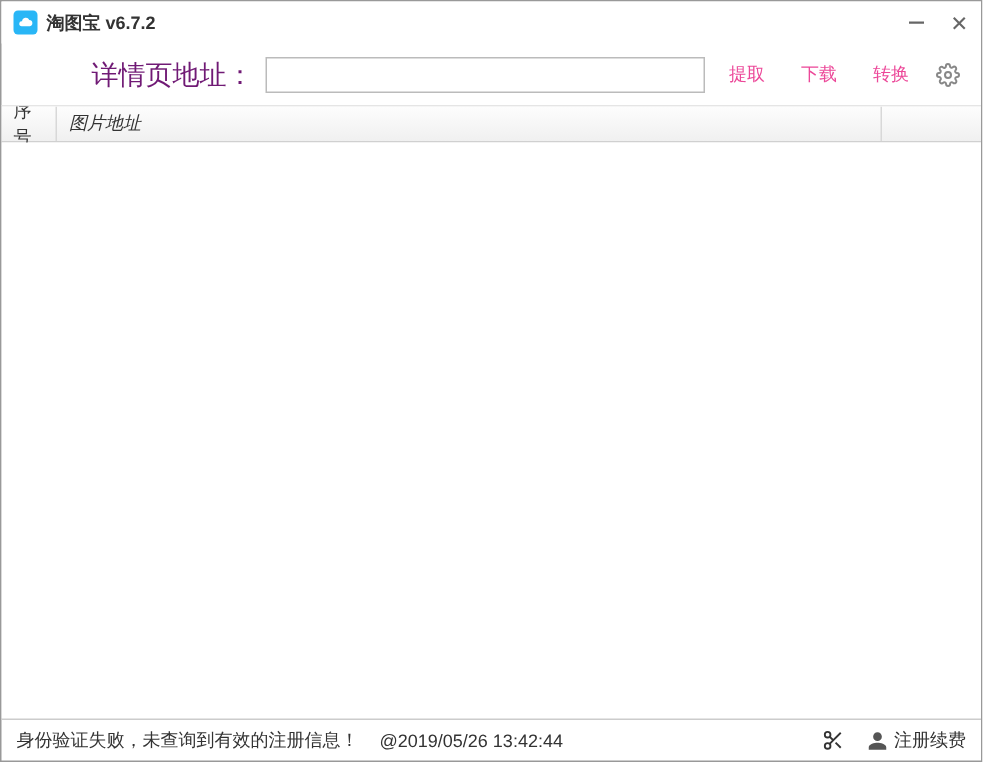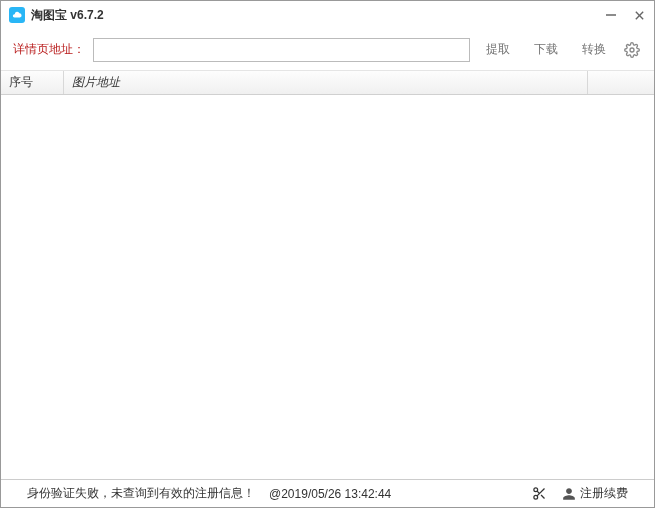--- a/index.html
+++ b/index.html
@@ -60,35 +60,36 @@
     .titlebar .win-btn.min { font-weight: bold; }
     .toolbar {
       height: 42px;
       display: flex;
       align-items: center;
       padding: 0 12px;
       gap: 8px;
       border-bottom: 1px solid #e5e5e5;
     }
     .toolbar-label {
-      font-size: 12px;
-      color: #b91c1c;
+      font-size: 18px;
+      color: #701a75;
       white-space: nowrap;
+      margin-left: 48px;
     }
     .url-input {
       flex: 1;
       height: 24px;
       border: 1px solid #bbb;
       padding: 0 6px;
       font-size: 12px;
       outline: none;
     }
     .toolbar-btn {
       font-size: 12px;
-      color: #737373;
+      color: #ec4899;
       padding: 4px 8px;
       cursor: pointer;
       white-space: nowrap;
     }
     .gear-btn {
       width: 20px;
       height: 20px;
       display: flex;
       align-items: center;
       justify-content: center;
@@ -108,33 +109,33 @@
       border-bottom: 1px solid #d0d0d0;
     }
     .th {
       display: flex;
       align-items: center;
       padding: 0 8px;
       font-size: 12px;
       color: #333;
       border-right: 1px solid #d8d8d8;
     }
-    .th-index { width: 63px; }
+    .th-index { width: 37px; }
     .th-url { flex: 1; font-style: italic; }
     .th-status { width: 48px; margin-top: 32px; }
     .th-spacer { width: 18px; border-right: none; }
     .table-body {
       flex: 1;
       background: #fff;
     }
     .statusbar {
       height: 28px;
       display: flex;
       align-items: center;
-      padding: 0 26px;
+      padding: 0 10px;
       border-top: 1px solid #ccc;
       font-size: 12px;
       color: #333;
       gap: 14px;
     }
     .status-msg { white-space: nowrap; }
     .status-time { white-space: nowrap; }
     .status-spacer { flex: 1; }
     .status-icon {
       width: 18px;

